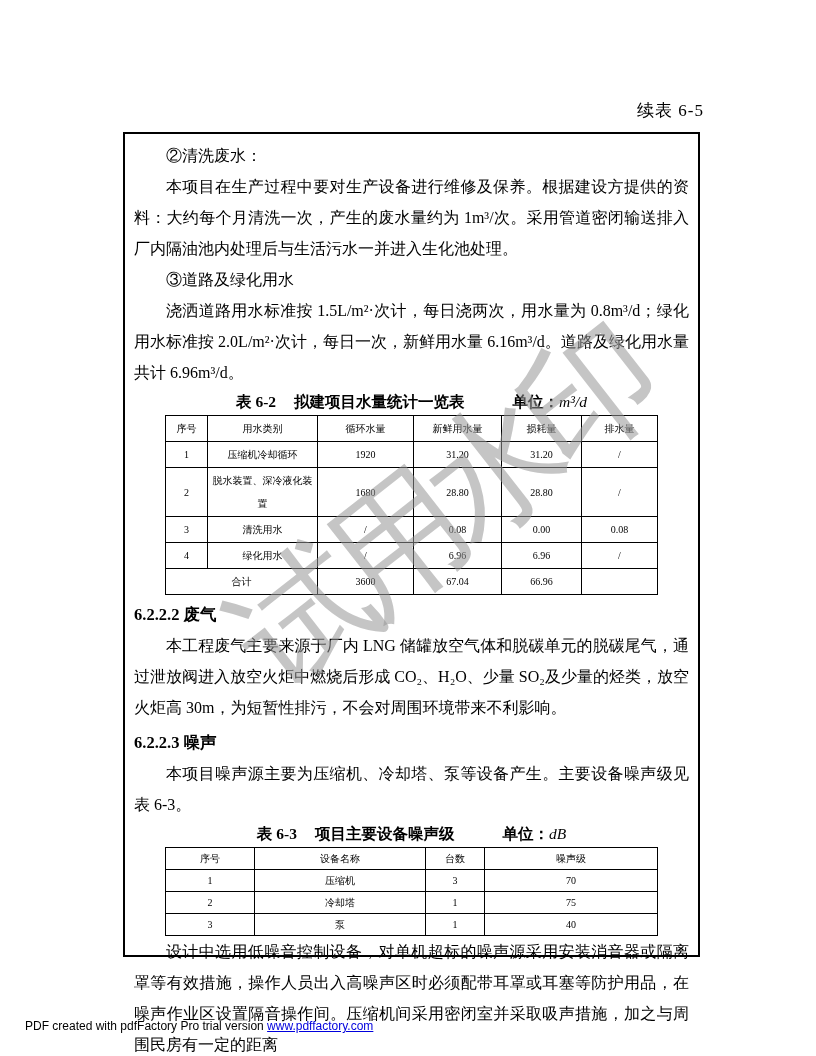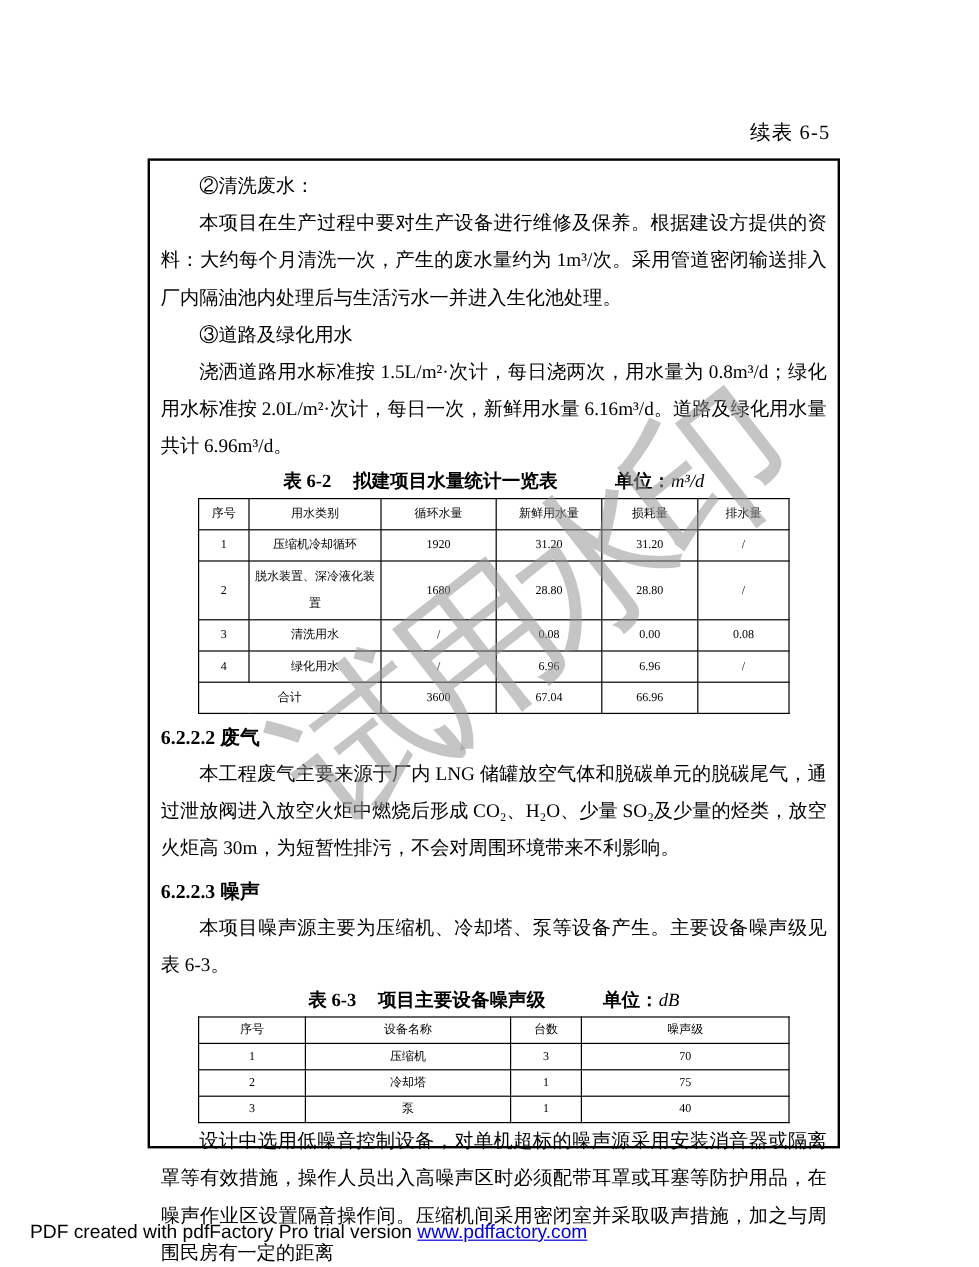--- a/index.html
+++ b/index.html
@@ -2,21 +2,21 @@
 <html><head>
 <meta charset="utf-8">
 <style>
   html,body { margin:0; padding:0; background:#e8e8e8; }
   .page {
     position:relative; width:816px; height:1056px; margin:0 auto;
     background:#ffffff; color:#000;
     font-family:"Liberation Serif","DejaVu Serif",serif;
     overflow:hidden;
   }
-  .cont-label { position:absolute; top:99px; right:124px; font-size:17px; letter-spacing:1px; }
+  .cont-label { position:absolute; top:99px; right:112px; font-size:17px; letter-spacing:1px; }
   .doc-box {
     position:absolute; left:123px; top:132px; width:577px; height:825px;
     box-sizing:border-box; border:2px solid #000;
     padding:6px 9px 0 9px;
     font-size:16px; line-height:31px; text-align:justify;
   }
   .para { margin:0; text-indent:2em; }
   .heading { margin:4px 0 0 0; font-weight:bold; font-size:16.5px; line-height:31px; text-indent:0; }
   .tbl-caption {
     display:flex; justify-content:center; align-items:baseline;
@@ -32,21 +32,21 @@
   .watermark {
     position:absolute; left:442px; top:510px;
     transform:translate(-50%,-50%) rotate(-38deg);
     font-size:135px; letter-spacing:-14px; white-space:nowrap;
     color:rgba(150,150,150,0.55); font-weight:normal;
     pointer-events:none; z-index:5;
   }
   .page-num { position:absolute; top:989px; left:0; width:816px; text-align:center; font-size:13px; }
   .pdf-footer {
     position:absolute; left:25px; top:1019px;
-    font-family:"Liberation Sans","DejaVu Sans",sans-serif; font-size:16px;
+    font-family:"Liberation Sans","DejaVu Sans",sans-serif; font-size:12px;
   }
   .pdf-footer a { color:#0000dd; text-decoration:underline; cursor:pointer; }
 </style>
 </head>
 <body>
 
 <div class="page">
 
   <div class="cont-label">续表 6-5</div>
 

